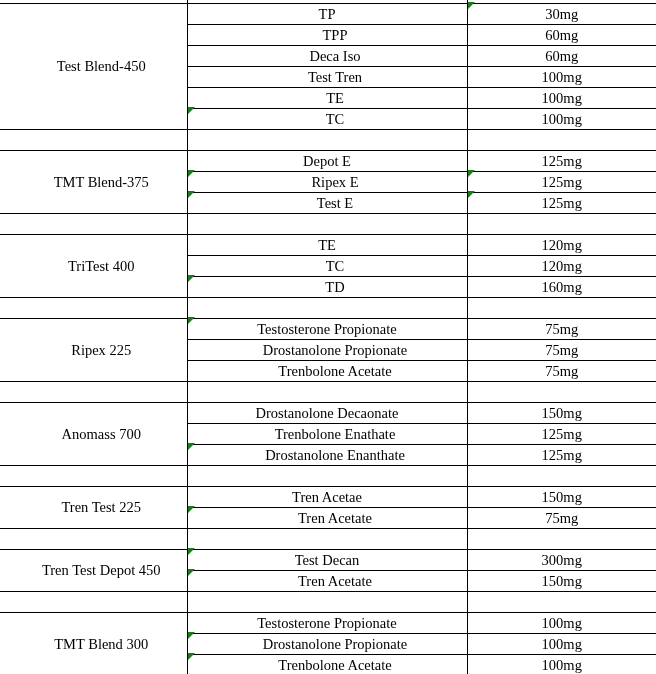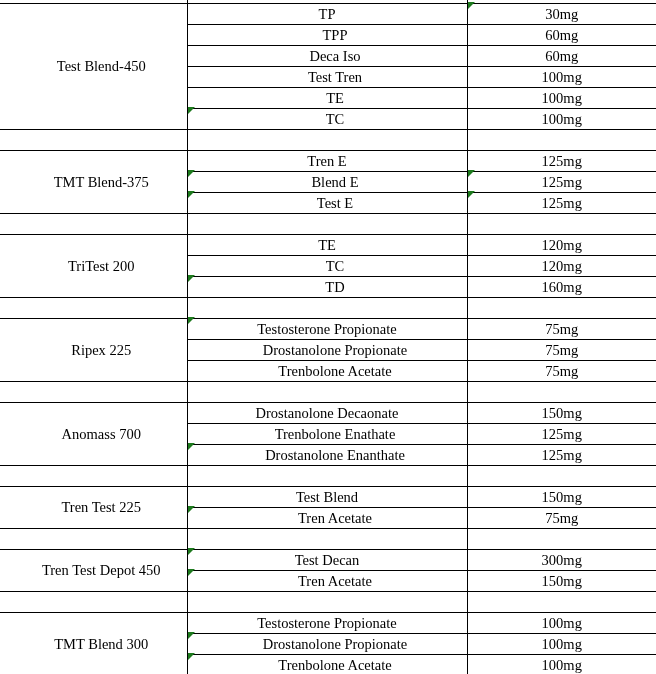--- a/index.html
+++ b/index.html
@@ -71,38 +71,38 @@
           <td><span class="cell-text">TC</span><span class="tri"></span></td>
           <td><span class="cell-text">100mg</span></td>
         </tr>
         <tr class="sep">
           <td></td>
           <td></td>
           <td></td>
         </tr>
         <tr>
           <td rowspan="3"><span class="cell-text">TMT Blend-375</span></td>
-          <td><span class="cell-text">Tren E</span></td>
+          <td><span class="cell-text">Depot E</span></td>
           <td><span class="cell-text">125mg</span></td>
         </tr>
         <tr>
-          <td><span class="cell-text">Blend E</span><span class="tri"></span></td>
+          <td><span class="cell-text">Ripex E</span><span class="tri"></span></td>
           <td><span class="cell-text">125mg</span><span class="tri"></span></td>
         </tr>
         <tr>
           <td><span class="cell-text">Test E</span><span class="tri"></span></td>
           <td><span class="cell-text">125mg</span><span class="tri"></span></td>
         </tr>
         <tr class="sep">
           <td></td>
           <td></td>
           <td></td>
         </tr>
         <tr>
-          <td rowspan="3"><span class="cell-text">TriTest 200</span></td>
+          <td rowspan="3"><span class="cell-text">TriTest 400</span></td>
           <td><span class="cell-text">TE</span></td>
           <td><span class="cell-text">120mg</span></td>
         </tr>
         <tr>
           <td><span class="cell-text">TC</span></td>
           <td><span class="cell-text">120mg</span></td>
         </tr>
         <tr>
           <td><span class="cell-text">TD</span><span class="tri"></span></td>
           <td><span class="cell-text">160mg</span></td>
@@ -143,21 +143,21 @@
           <td><span class="cell-text">Drostanolone Enanthate</span><span class="tri"></span></td>
           <td><span class="cell-text">125mg</span></td>
         </tr>
         <tr class="sep">
           <td></td>
           <td></td>
           <td></td>
         </tr>
         <tr>
           <td rowspan="2"><span class="cell-text">Tren Test 225</span></td>
-          <td><span class="cell-text">Test Blend</span></td>
+          <td><span class="cell-text">Tren Acetae</span></td>
           <td><span class="cell-text">150mg</span></td>
         </tr>
         <tr>
           <td><span class="cell-text">Tren Acetate</span><span class="tri"></span></td>
           <td><span class="cell-text">75mg</span></td>
         </tr>
         <tr class="sep">
           <td></td>
           <td></td>
           <td></td>

